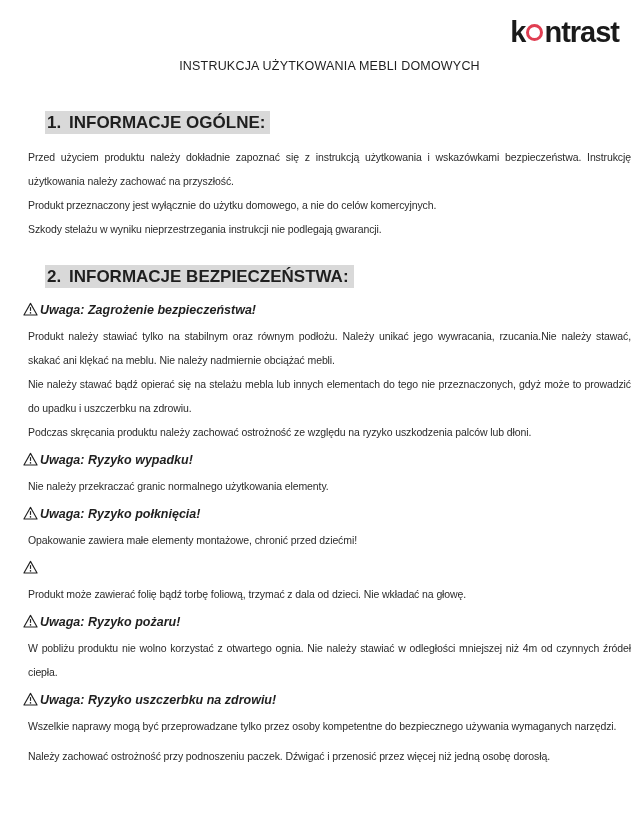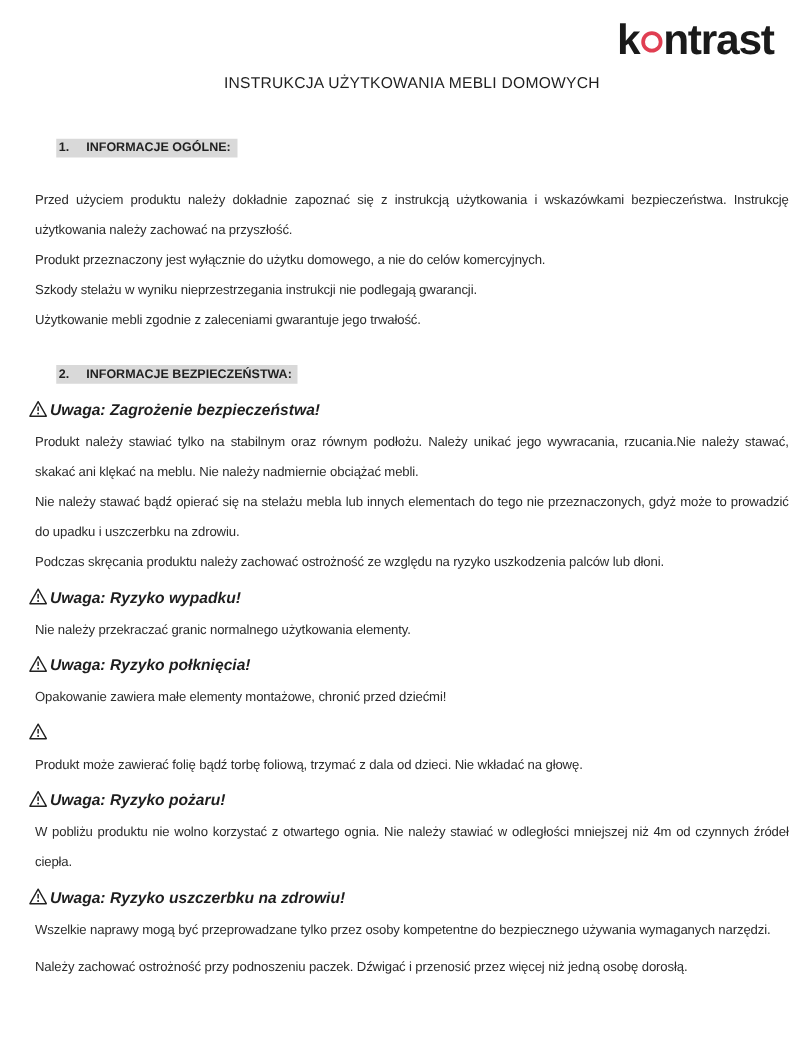--- a/index.html
+++ b/index.html
@@ -23,21 +23,21 @@
   }
   
   .logo-row {
     text-align: right;
     padding-right: 12px;
     height: 36px;
     line-height: 36px;
   }
   .logo {
     display: inline-block;
-    font-size: 34px;
+    font-size: 29px;
     font-weight: 700;
     letter-spacing: -1px;
     color: #1a1a1a;
     white-space: nowrap;
   }
   .logo-o {
     display: inline-block;
     width: 11px;
     height: 11px;
     border: 3.5px solid #e03e52;
@@ -51,35 +51,35 @@
     margin: 9px 0 0 0;
     text-align: center;
     font-size: 12.5px;
     font-weight: 400;
     letter-spacing: 0.2px;
     color: #1f1f1f;
   }
   
   .sec-heading {
     margin: 40px 0 0 17px;
-    font-size: 10px;
+    font-size: 17px;
     font-weight: 700;
     color: #1f1f1f;
   }
   .sec-heading.second { margin-top: 26px; }
   .sec-hl {
     background: #d9d9d9;
     padding: 2px 5px 2px 2px;
   }
   .sec-num {
     display: inline-block;
     min-width: 22px;
   }
   
-  .paras { margin-top: 24px; }
+  .paras { margin-top: 12px; }
   p.body {
     margin: 0;
     font-size: 10.5px;
     line-height: 24px;
     letter-spacing: -0.1px;
     text-align: justify;
     color: #2b2b2b;
   }
   p.body.sp { margin-top: 6px; }
   
@@ -112,21 +112,20 @@
   <h1 class="doc-title">INSTRUKCJA UŻYTKOWANIA MEBLI DOMOWYCH</h1>
 
   <div class="sec-heading">
     <span class="sec-hl"><span class="sec-num">1.</span><span>INFORMACJE OGÓLNE:</span></span>
   </div>
 
   <div class="paras">
     <p class="body">Przed użyciem produktu należy dokładnie zapoznać się z instrukcją użytkowania i wskazówkami bezpieczeństwa. Instrukcję użytkowania należy zachować na przyszłość.</p>
     <p class="body">Produkt przeznaczony jest wyłącznie do użytku domowego, a nie do celów komercyjnych.</p>
     <p class="body">Szkody stelażu w wyniku nieprzestrzegania instrukcji nie podlegają gwarancji.</p>
-    <p class="body">Użytkowanie mebli zgodnie z zaleceniami gwarantuje jego trwałość.</p>
   </div>
 
   <div class="sec-heading second">
     <span class="sec-hl"><span class="sec-num">2.</span><span>INFORMACJE BEZPIECZEŃSTWA:</span></span>
   </div>
 
   <div class="warning" style="margin-top:16px;">
     <svg class="tri" width="15" height="14" viewBox="0 0 24 22">
       <path d="M12 2 L22.5 20.5 H1.5 Z" fill="none" stroke="#222" stroke-width="1.8" stroke-linejoin="round"></path>
       <line x1="12" y1="8" x2="12" y2="14" stroke="#222" stroke-width="1.9"></line>

